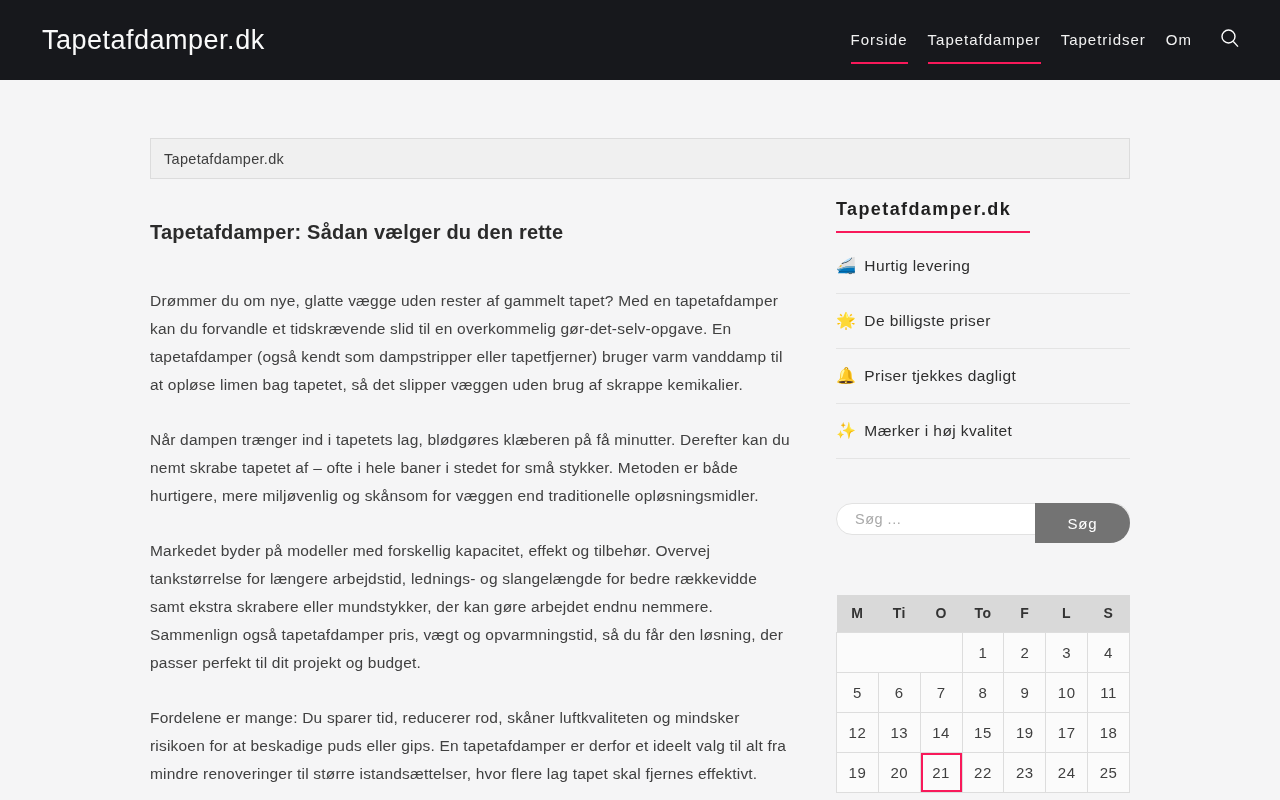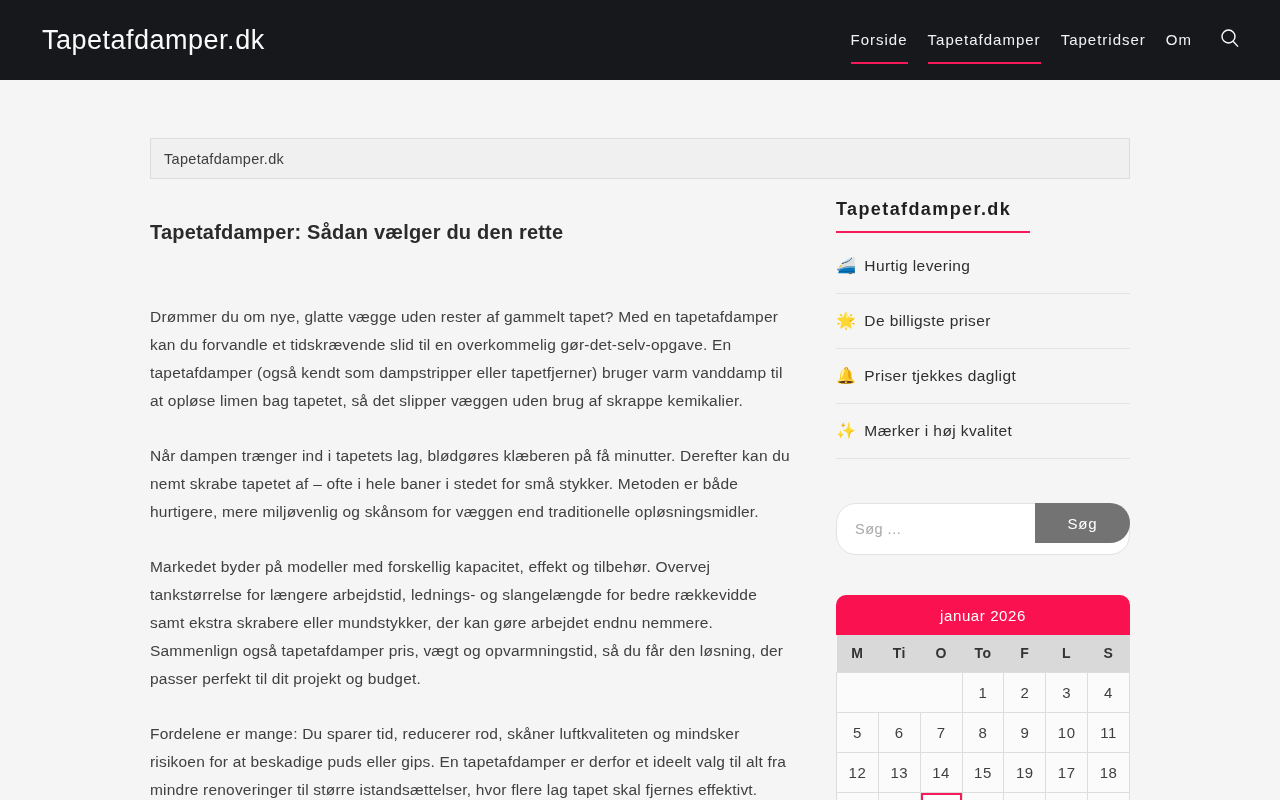--- a/index.html
+++ b/index.html
@@ -69,21 +69,21 @@
     color: #2b2b2b;
     letter-spacing: 0.2px;
   }
   .content-col p {
     margin-top: 27px;
     font-size: 15.5px;
     line-height: 28px;
     color: #404040;
     letter-spacing: 0.2px;
   }
-  .content-col p:first-of-type { margin-top: 52px; }
+  .content-col p:first-of-type { margin-top: 36px; }
 
   
   .sidebar-col { padding-top: 20px; }
   .widget-title {
     font-size: 18px;
     font-weight: 600;
     color: #1f1f1f;
     letter-spacing: 1.4px;
   }
   .widget-title::after {
@@ -101,21 +101,21 @@
     padding: 17px 0 18px;
     border-bottom: 1px solid #e4e4e4;
     font-size: 15.5px;
     color: #2e2e2e;
     letter-spacing: 0.4px;
   }
   .feature-list .emoji { margin-right: 8px; font-size: 16px; }
 
   .sidebar-search { position: relative; margin-top: 44px; height: 40px; }
   .sidebar-search input {
-    width: 100%; height: 52px;
+    width: 100%; height: 32px;
     border: 1px solid #e2e2e2;
     border-radius: 20px;
     background: #fff;
     padding: 0 100px 0 18px;
     font-family: "Liberation Sans", sans-serif;
     font-size: 14.5px;
     color: #444;
     outline: none;
   }
   .sidebar-search input::placeholder { color: #a9a9a9; letter-spacing: 0.5px; }
@@ -223,21 +223,20 @@
             <span>Mærker i høj kvalitet</span>
           </li>
         </ul>
 
       <form class="sidebar-search">
         <input type="text" placeholder="Søg ..." style="">
         <button type="submit">Søg</button>
       </form>
 
       <div class="calendar-widget">
-        <div class="calendar-caption">januar 2026</div>
         <table class="calendar">
           <thead>
               <tr>
                 <th>M</th>
                 <th>Ti</th>
                 <th>O</th>
                 <th>To</th>
                 <th>F</th>
                 <th>L</th>
                 <th>S</th>

